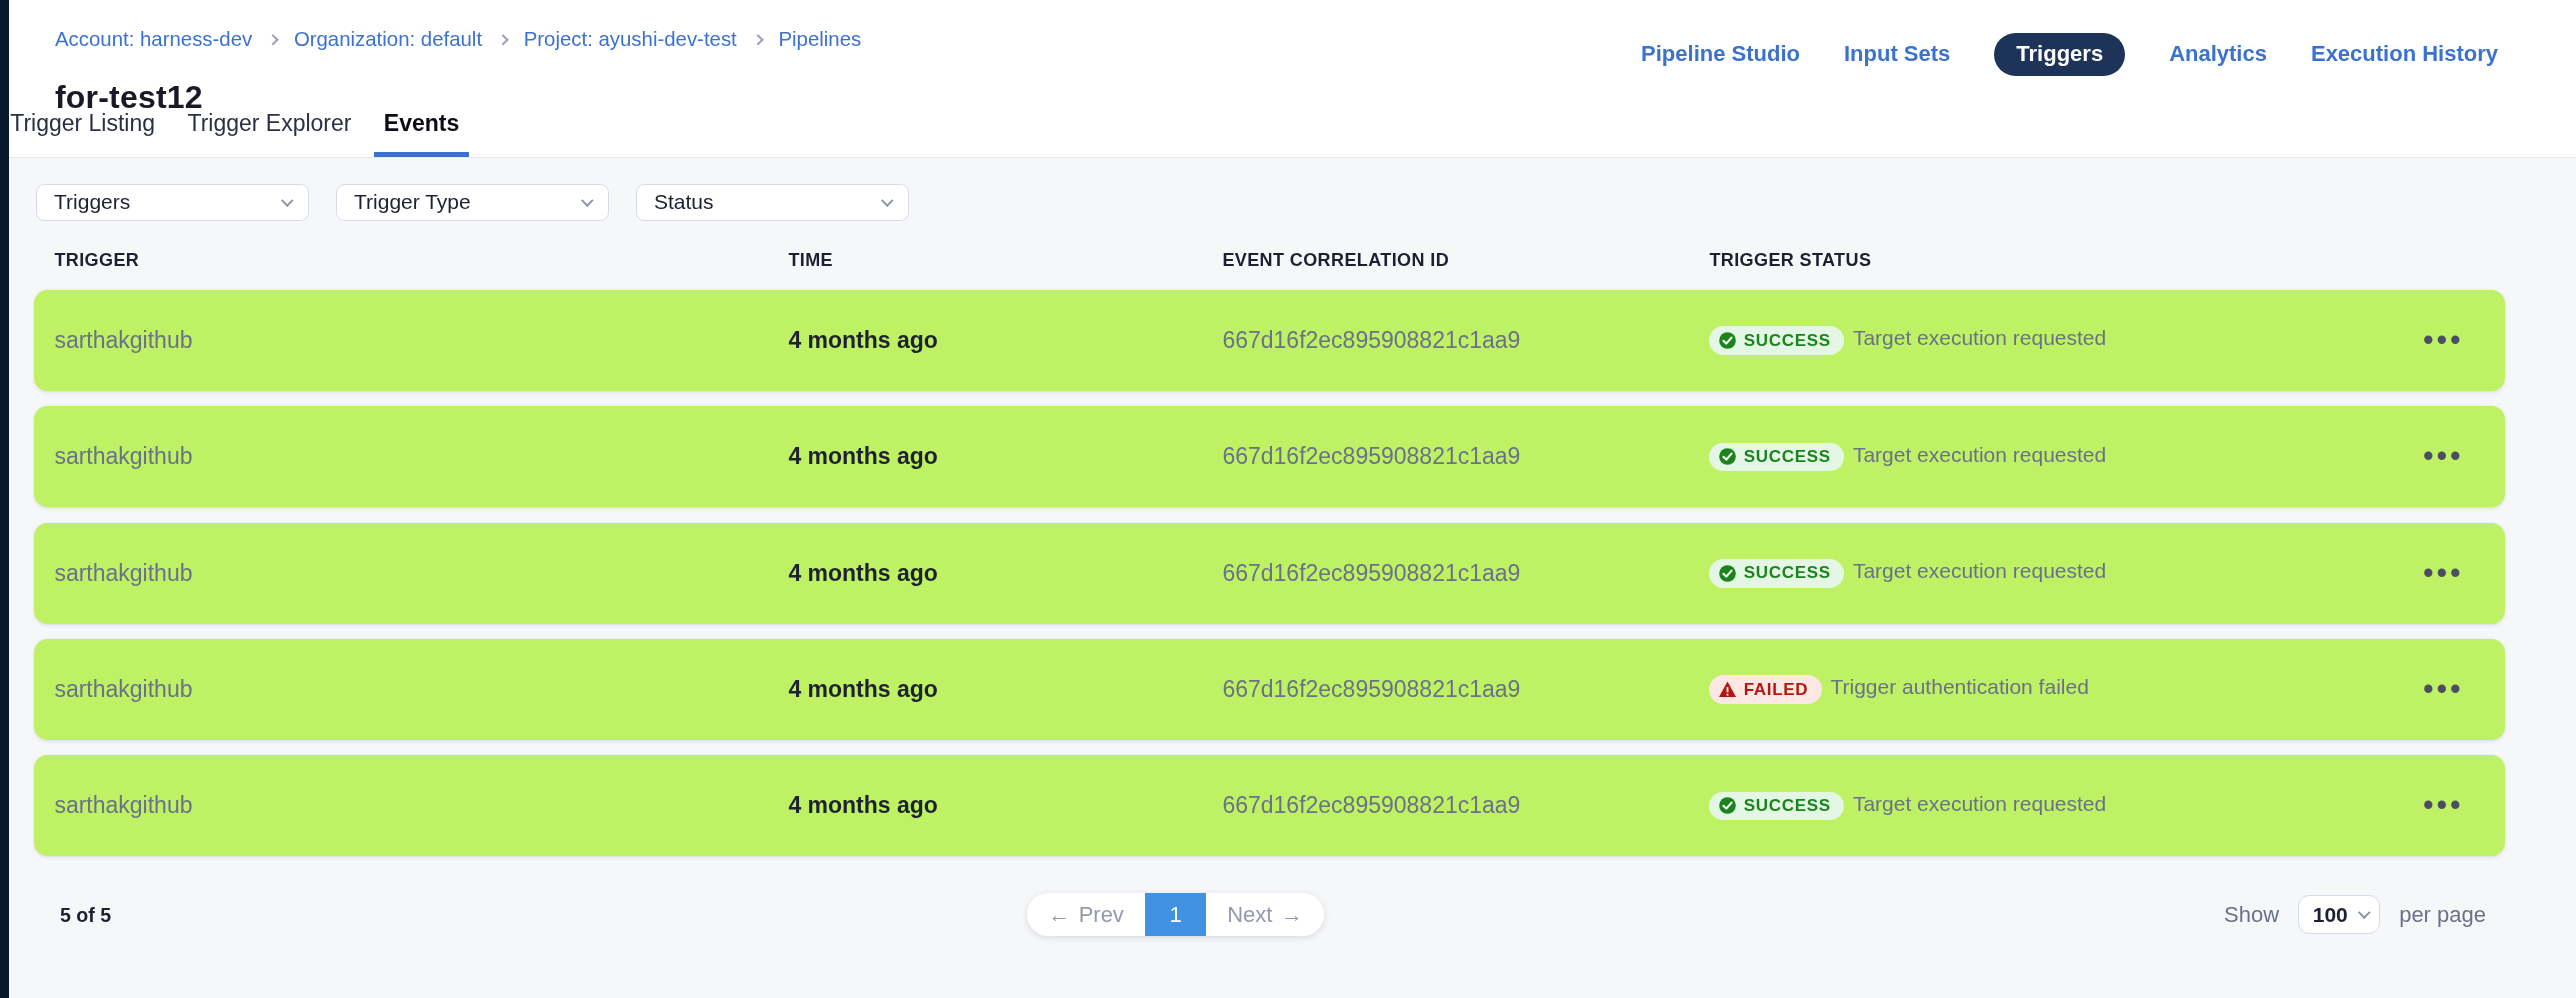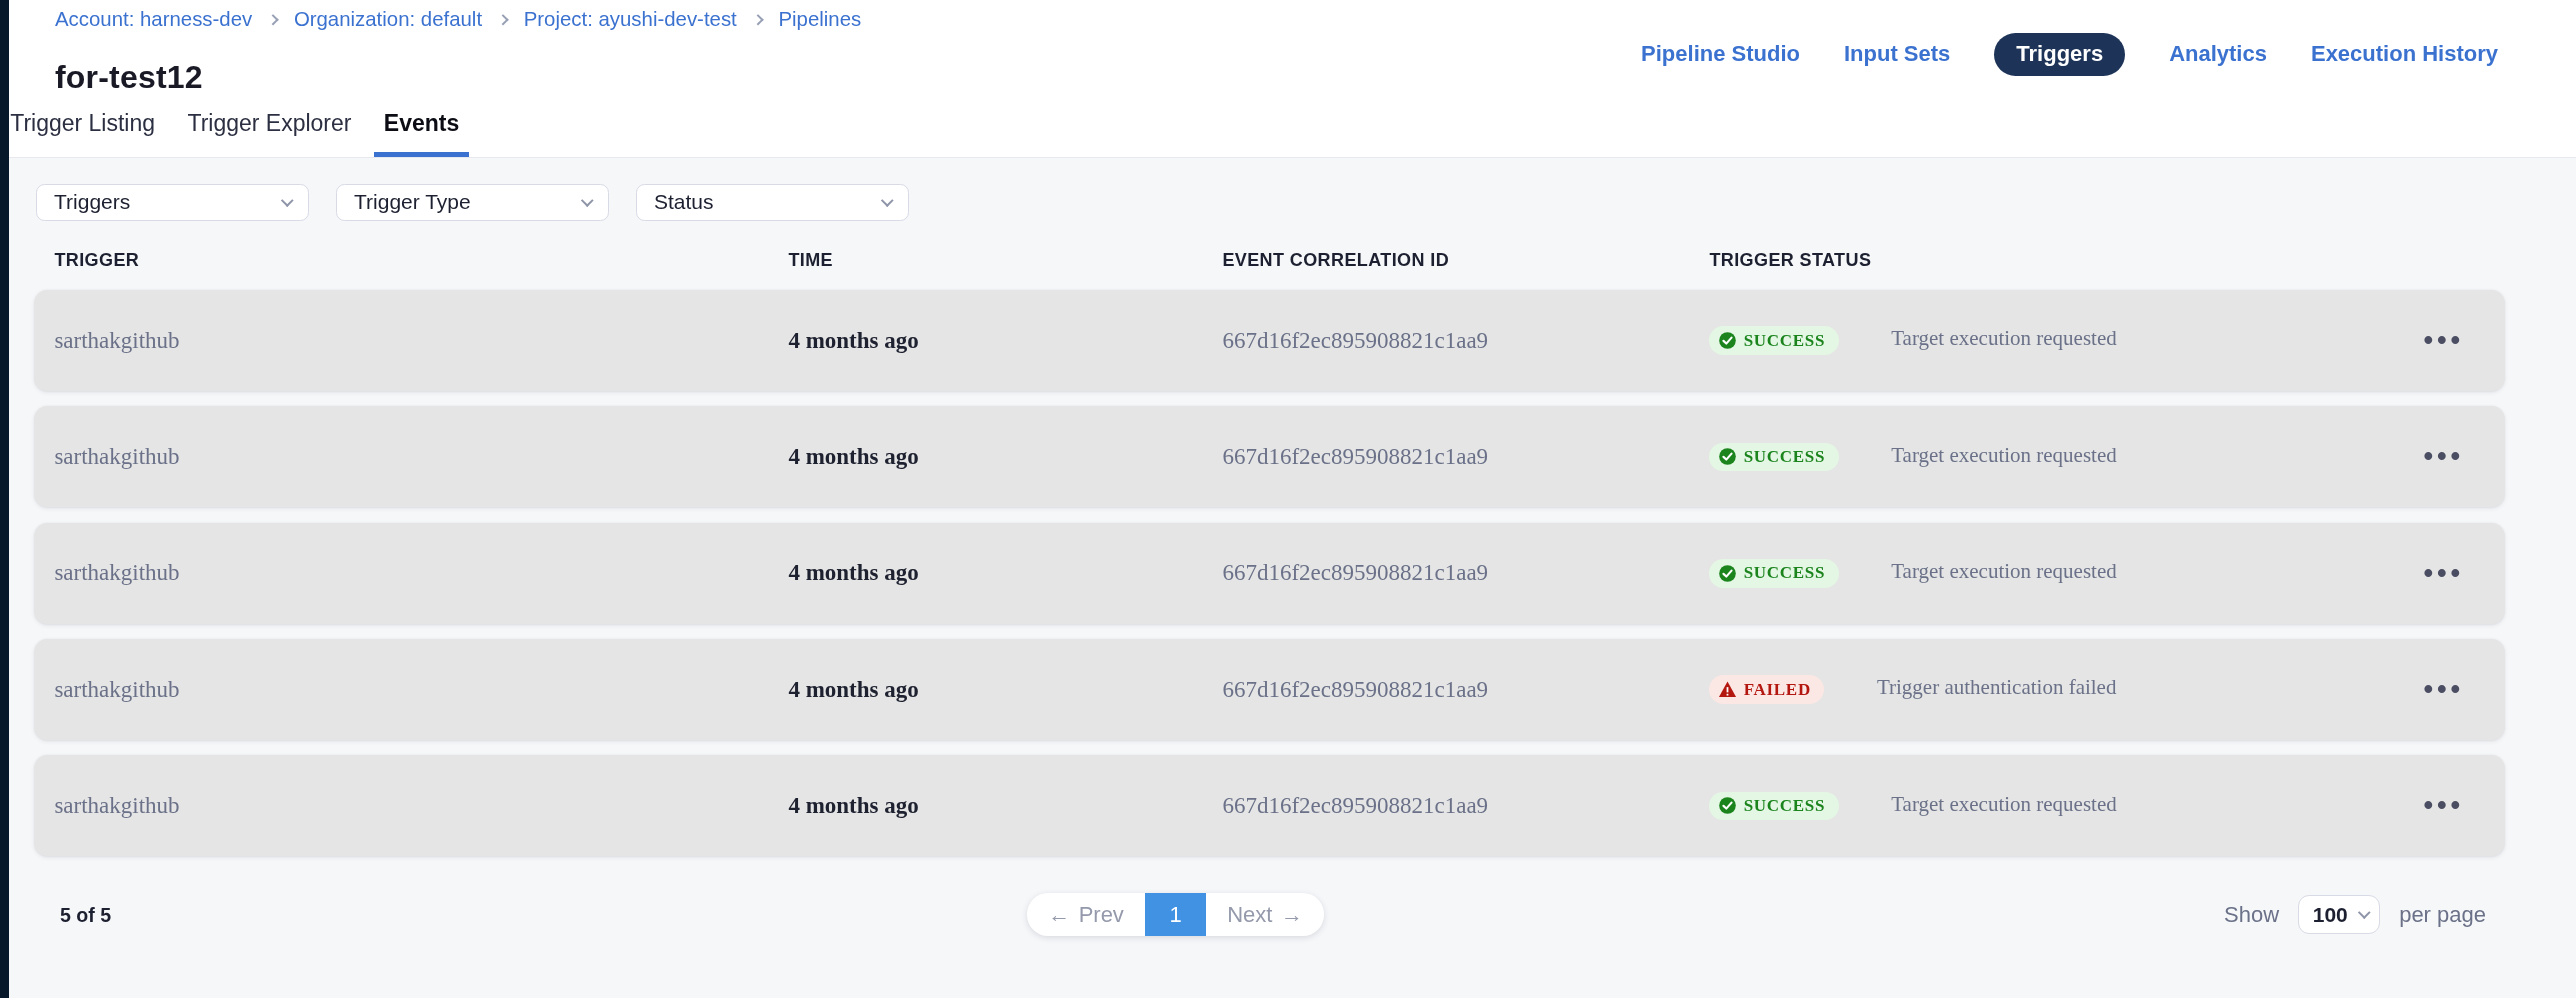--- a/index.html
+++ b/index.html
@@ -10,21 +10,21 @@
     position: relative;
     overflow: hidden;
     color: #1d2030;
   }
   .left-rail {
     position: absolute; left: 0; top: 0; width: 8.5px; height: 998px;
     background: #07182b; z-index: 10;
   }
   
   header {
-    background: #ffffff; padding: 7px 78px 0 55px; position: relative; height: 95px;
+    background: #ffffff; padding: 27px 78px 0 55px; position: relative; height: 95px;
   }
   .breadcrumb { display: flex; align-items: center; gap: 13.6px; font-size: 20.4px; line-height: 25.6px; }
   .breadcrumb a { color: #3b72d0; text-decoration: none; cursor: pointer; }
   .bc-sep {
     display: inline-block; width: 7.7px; height: 7.7px;
     border-right: 2.6px solid #98a0b5; border-bottom: 2.6px solid #98a0b5;
     transform: rotate(-45deg); margin: 0 3.4px;
   }
   h1.title { font-size: 32px; font-weight: 800; color: #191a26; margin-top: 26px; letter-spacing: 0.2px; }
   .top-nav { position: absolute; top: 32px; right: 78px; display: flex; align-items: center; gap: 44px; height: 44px; }
@@ -55,37 +55,36 @@
     border-right: 2.1px solid #8f95a8; border-bottom: 2.1px solid #8f95a8;
     transform: rotate(45deg); margin-top: -4.3px;
   }
   .thead, .row {
     display: grid; grid-template-columns: 734px 434px 487px 1fr 82px;
     align-items: center; padding: 0 20.4px;
   }
   .thead { margin: 29px 71px 0 34px; font-size: 18px; font-weight: 700; letter-spacing: 0.4px; color: #1d2030; }
   .rows { margin: 19.6px 71px 0 34px; display: flex; flex-direction: column; gap: 15.3px; }
   .row {
-    background: #e5e5e5; height: 101px; border-radius: 13.6px;
+    background: #bef264; height: 101px; border-radius: 13.6px;
     box-shadow: 0 1.7px 4.3px rgba(40,41,61,.07), 0 0.9px 1.7px rgba(96,97,112,.08);
     cursor: pointer;
-    font-family: Liberation Serif, serif;
   }
   .cell.name, .cell.id { font-size: 23px; color: #6a7188; }
   .cell.time { font-size: 23px; font-weight: 700; color: #1e2130; }
   .cell.status { display: flex; align-items: flex-start; gap: 8.5px; }
   .badge {
     display: inline-flex; align-items: center; gap: 6.8px;
     padding: 4.3px 13.6px 4.3px 8.5px; border-radius: 17px;
     font-size: 17px; font-weight: 700; letter-spacing: 0.7px;
   }
   .badge svg { width: 19px; height: 19px; }
   .badge-success { background: #e4f7e4; color: #1b841d; }
   .badge-failed  { background: #fbe7e4; color: #b41710; justify-content: center; }
-  .msg { font-size: 21px; color: #6a7188; margin-left: 44px; }
+  .msg { font-size: 21px; color: #6a7188; }
   .cell.dots {
     font-size: 29px; font-weight: 900; letter-spacing: 3.4px; color: #4b4e63;
     text-align: center; cursor: pointer; line-height: 17px;
   }
   
   .footer { position: relative; height: 43px; margin-top: 37px; }
   .count { position: absolute; left: 60px; top: 50%; transform: translateY(-50%); font-size: 19.6px; font-weight: 700; color: #1d2030; }
   .pager {
     position: absolute; left: 1027px; top: 0; height: 43px; display: flex; align-items: stretch;
     background: #ffffff; border-radius: 21px; overflow: hidden;

